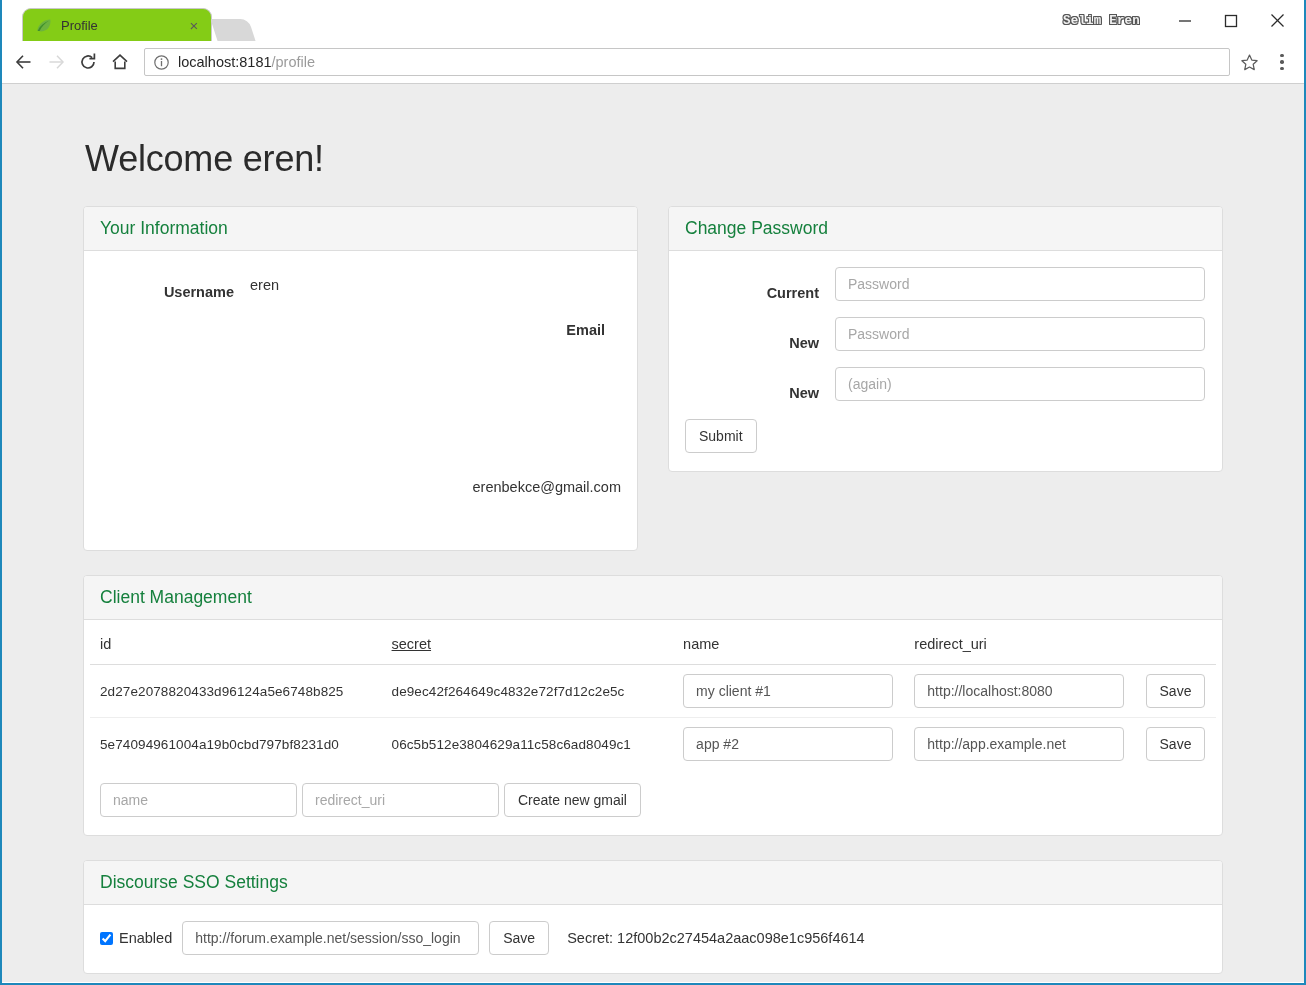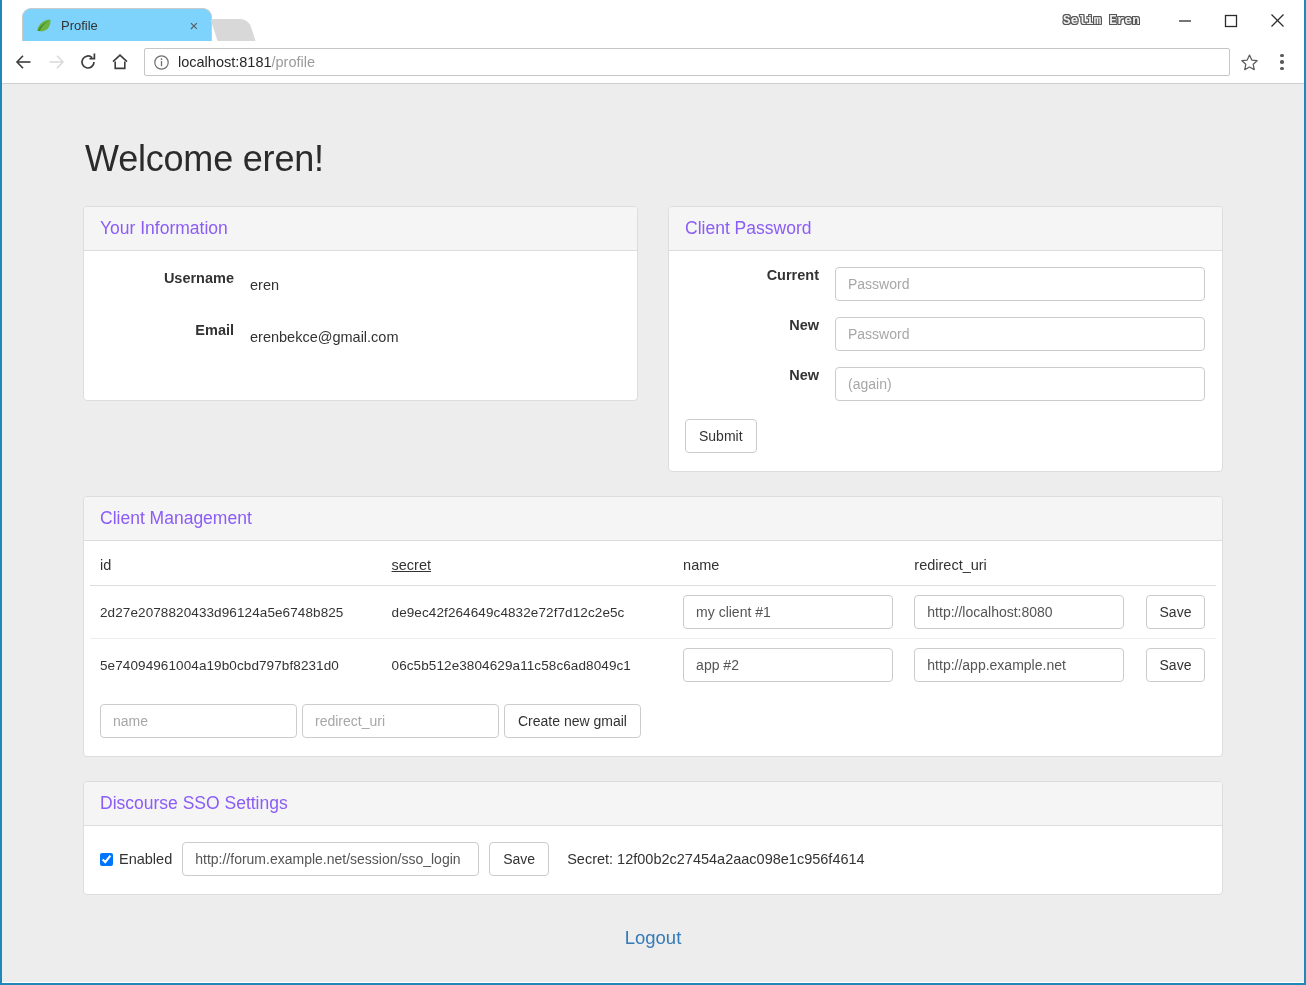--- a/index.html
+++ b/index.html
@@ -34,21 +34,21 @@
     height: 41px;
     padding-left: 20px;
     flex: 1;
   }
   .tab {
     position: relative;
     display: flex;
     align-items: center;
     width: 190px;
     height: 33px;
-    background: #7dd3fc;
+    background: #84cc16;
     border: 1px solid #c9c9c9;
     border-bottom: none;
     border-radius: 9px 9px 0 0;
     padding: 0 8px 0 12px;
     font-size: 13px;
     color: #3c3c3c;
   }
   .tab .favicon {
     width: 17px; height: 17px;
     margin-right: 9px;
@@ -188,31 +188,31 @@
     border: 1px solid #dddddd;
     border-radius: 4px;
     margin-bottom: 24px;
   }
   .panel-heading {
     background: #f5f5f5;
     border-bottom: 1px solid #dddddd;
     border-radius: 3px 3px 0 0;
     padding: 11px 16px;
     font-size: 17.5px;
-    color: #8b5cf6;
+    color: #15803d;
   }
   .panel-body { padding: 16px 16px 18px 16px; }
 
   
   .form-group {
     display: flex;
-    align-items: flex-start;
+    align-items: flex-end;
     margin-bottom: 16px;
   }
-  .form-group:last-child { margin-bottom: 0; }
+  .form-group:last-child { margin-bottom: 0; flex-direction: column; }
   .ctrl-label {
     width: 150px;
     text-align: right;
     padding-right: 16px;
     font-weight: bold;
     font-size: 14.5px;
     color: #333333;
     flex: 0 0 150px;
   }
   .static-val {
@@ -406,21 +406,21 @@
               <div class="form-group">
                 <div class="ctrl-label">Email</div>
                 <div class="static-val">erenbekce@gmail.com</div>
               </div>
             </div>
           </div>
         </div>
 
         <div class="col-half">
           <div class="panel">
-            <div class="panel-heading">Client Password</div>
+            <div class="panel-heading">Change Password</div>
             <div class="panel-body">
 
               <div class="form-group">
                 <div class="ctrl-label">Current</div>
                 <input class="fc pw-input" type="password" placeholder="Password" style="">
               </div>
 
               <div class="form-group">
                 <div class="ctrl-label">New</div>
                 <input class="fc pw-input" type="password" placeholder="Password" style="">

